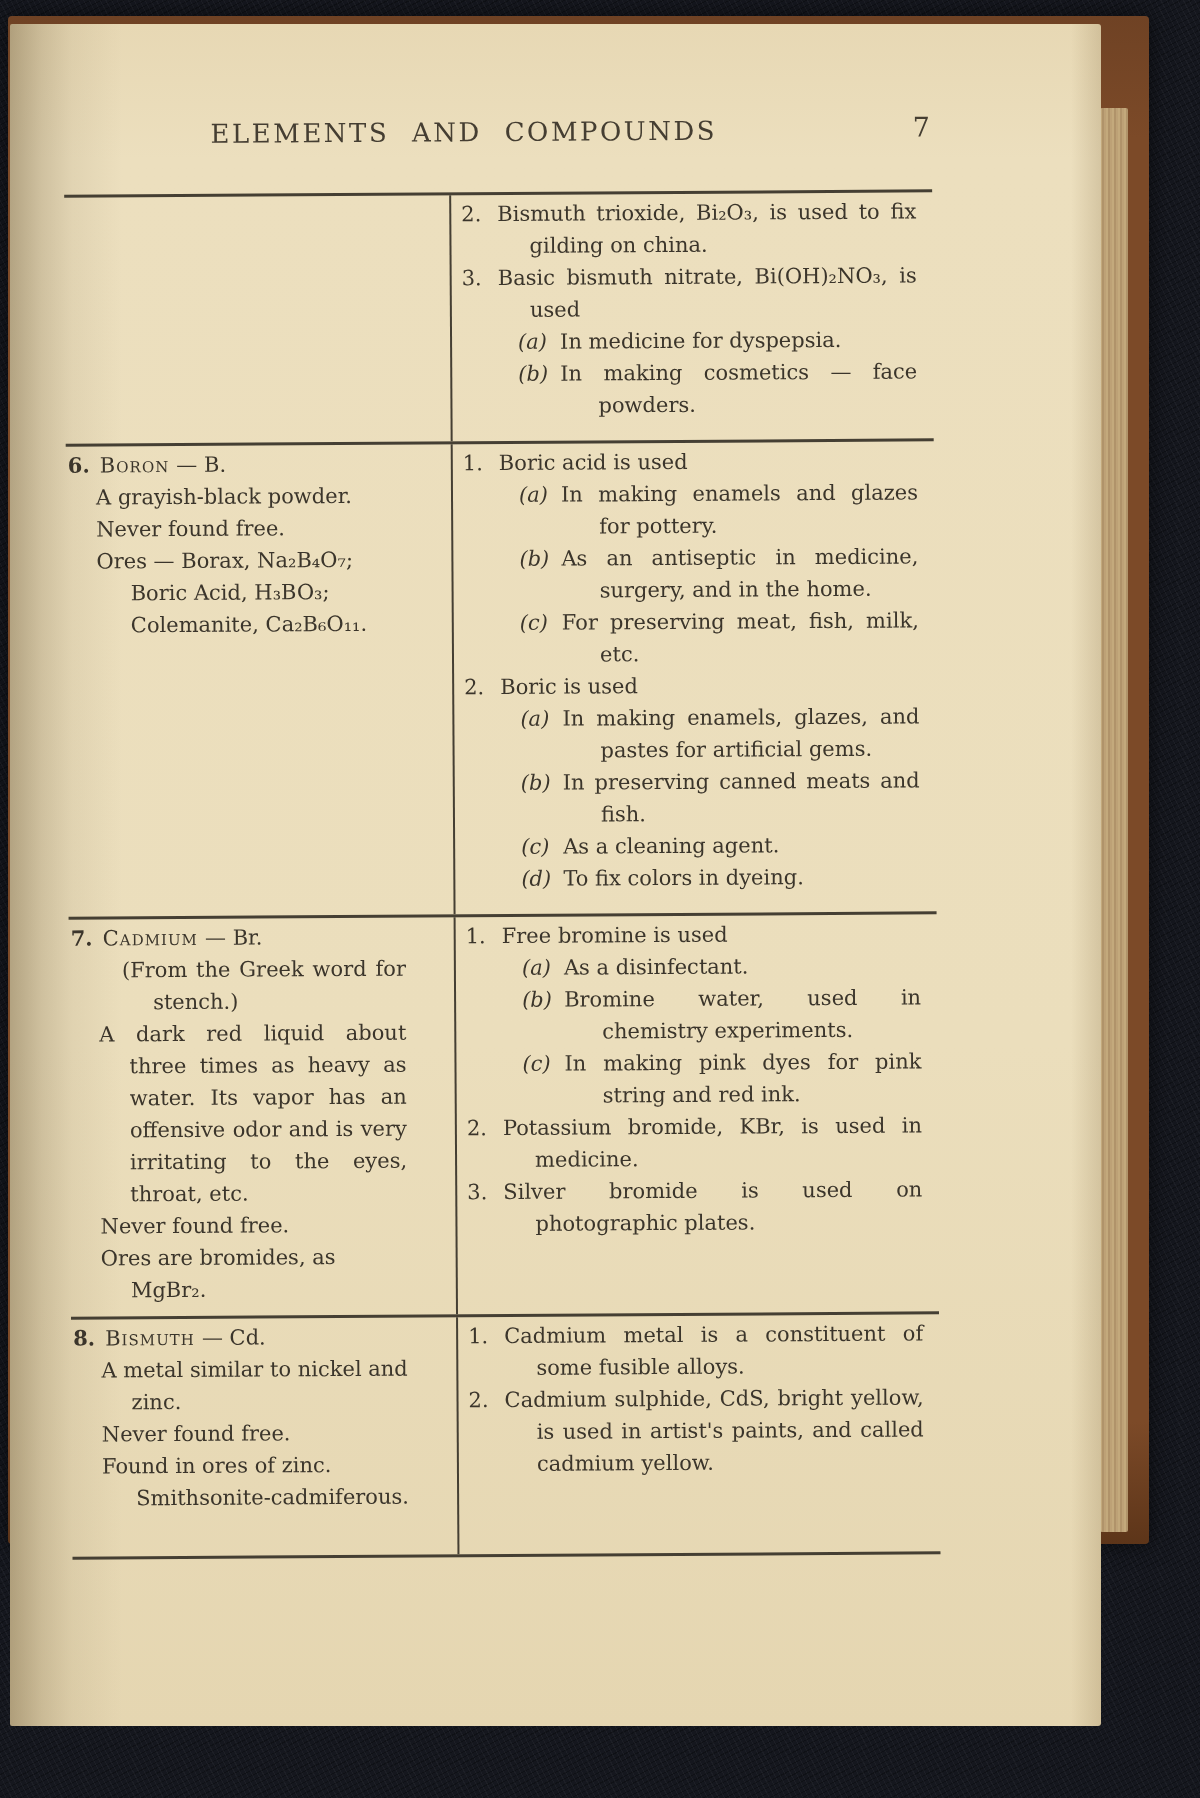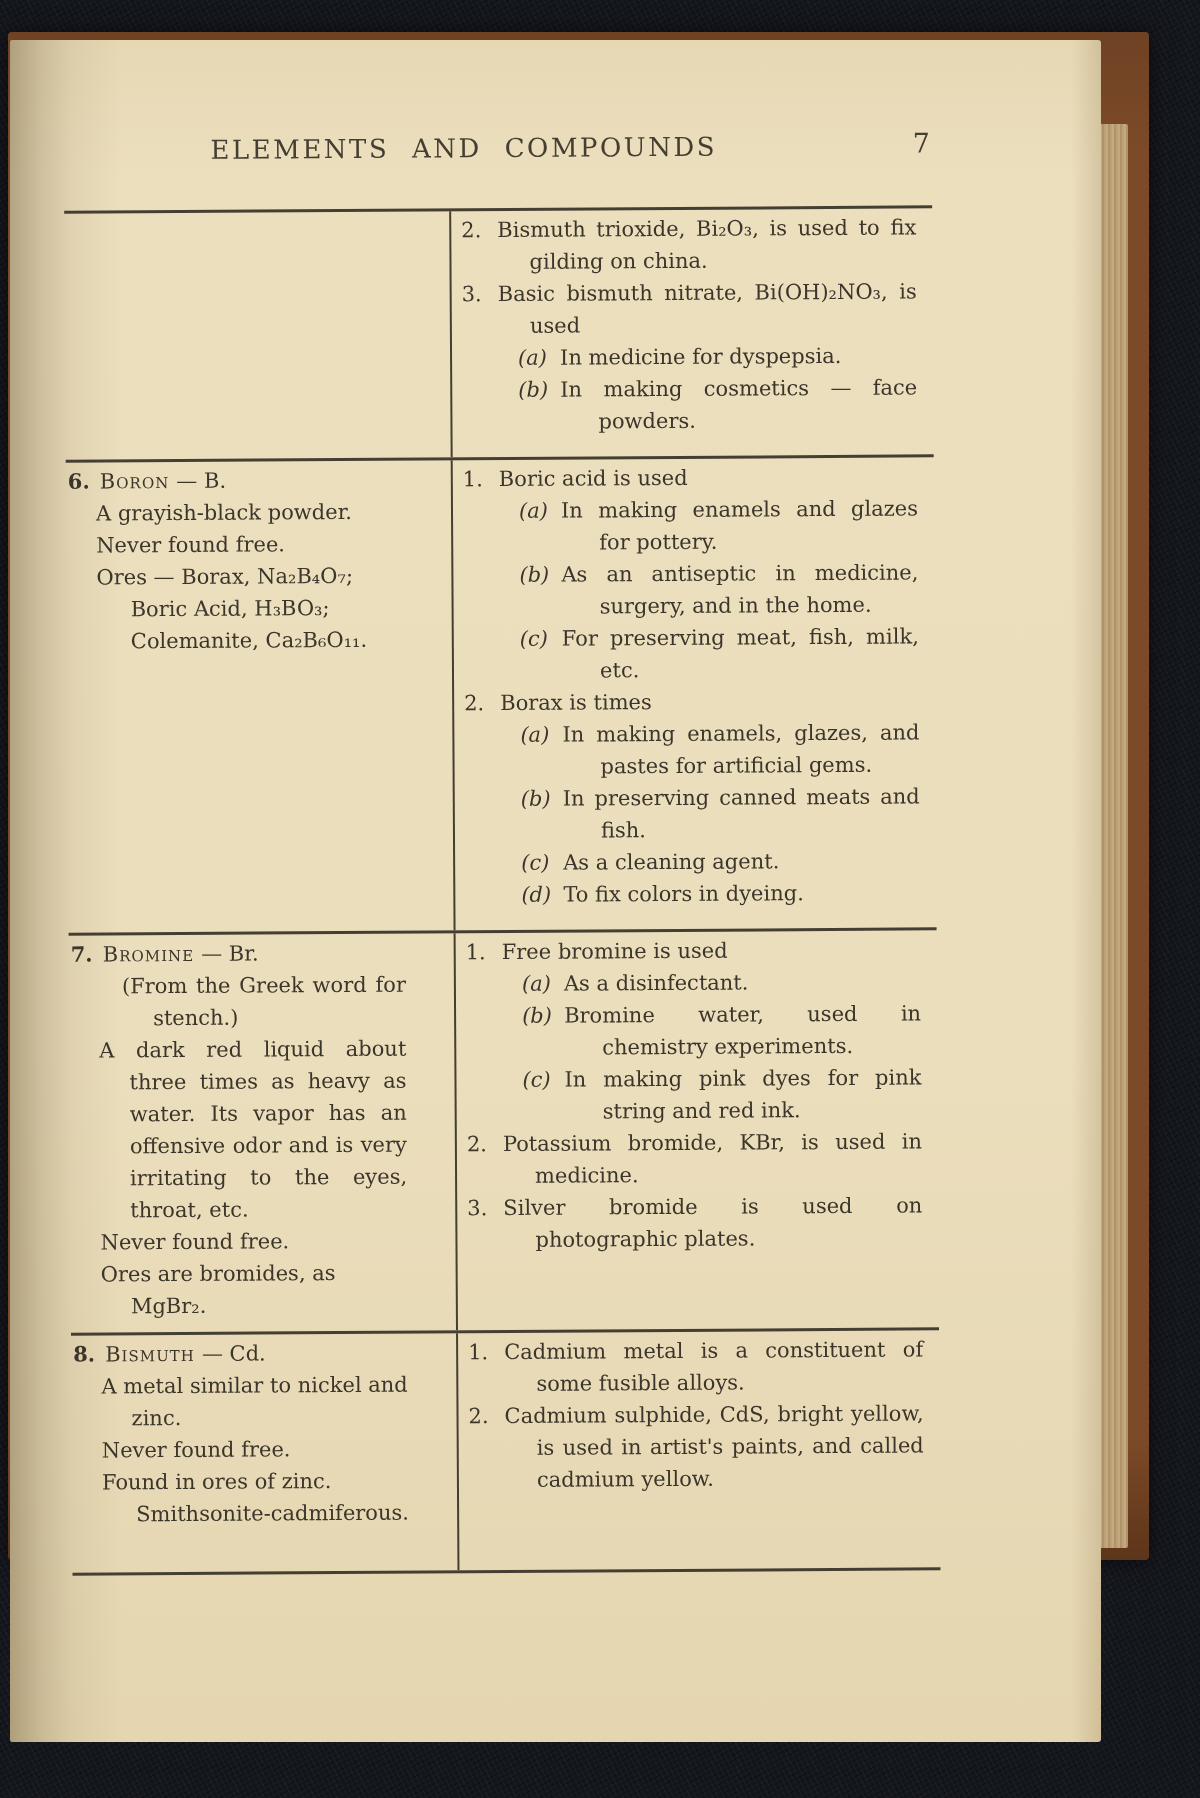--- a/index.html
+++ b/index.html
@@ -15,21 +15,21 @@
     color:var(--ink);
   }
   .scene{
     position:absolute;inset:0;
     background-color:#15171e;
     background-image:
       repeating-linear-gradient(63deg, rgba(255,255,255,0.035) 0 1px, rgba(0,0,0,0) 1px 5px),
       repeating-linear-gradient(-27deg, rgba(0,0,0,0.28) 0 1px, rgba(0,0,0,0) 1px 5px);
   }
   .book{
-    position:absolute;left:8px;top:32px;width:1141px;height:1528px;
+    position:absolute;left:8px;top:16px;width:1141px;height:1528px;
     background:linear-gradient(180deg,#6f4224 0%,#7c4a28 8%,#7c4a28 92%,#5d3519 100%);
     border-radius:4px;
     box-shadow:0 0 22px rgba(0,0,0,0.55);
   }
   .stack{
     position:absolute;right:21px;top:92px;bottom:12px;width:28px;
     background:repeating-linear-gradient(90deg,#c3a97c 0 2px,#b0936a 2px 4px,#bda176 4px 6px);
     border-radius:2px;
   }
   .page{
@@ -123,31 +123,31 @@
               <p class="ll1">Never found free.</p>
               <p class="ll1">Ores — Borax, Na₂B₄O₇;</p>
               <p class="ll2">Boric Acid, H₃BO₃;</p>
               <p class="ll2">Colemanite, Ca₂B₆O₁₁.</p>
             </div>
             <div class="cell-r">
               <p class="ri num"><span class="mk">1.</span><span class="tx">Boric acid is used</span></p>
               <p class="ri sub"><span class="mk">(a)</span><span class="tx">In making enamels and glazes for pottery.</span></p>
               <p class="ri sub"><span class="mk">(b)</span><span class="tx">As an antiseptic in medicine, surgery, and in the home.</span></p>
               <p class="ri sub"><span class="mk">(c)</span><span class="tx">For preserving meat, fish, milk, etc.</span></p>
-              <p class="ri num"><span class="mk">2.</span><span class="tx">Borax is times</span></p>
+              <p class="ri num"><span class="mk">2.</span><span class="tx">Boric is used</span></p>
               <p class="ri sub"><span class="mk">(a)</span><span class="tx">In making enamels, glazes, and pastes for artificial gems.</span></p>
               <p class="ri sub"><span class="mk">(b)</span><span class="tx">In preserving canned meats and fish.</span></p>
               <p class="ri sub"><span class="mk">(c)</span><span class="tx">As a cleaning agent.</span></p>
               <p class="ri sub"><span class="mk">(d)</span><span class="tx">To fix colors in dyeing.</span></p>
             </div>
           </div>
 
           <div class="row r2">
             <div class="cell-l">
-              <p class="lh"><span class="lh-num">7.</span><span class="lh-name">Bromine</span><span class="lh-sym">— Br.</span></p>
+              <p class="lh"><span class="lh-num">7.</span><span class="lh-name">Cadmium</span><span class="lh-sym">— Br.</span></p>
               <p class="llq para">(From the Greek word for stench.)</p>
               <p class="ll1 para">A dark red liquid about three times as heavy as water. Its vapor has an offensive odor and is very irritating to the eyes, throat, etc.</p>
               <p class="ll1">Never found free.</p>
               <p class="ll1">Ores are bromides, as MgBr₂.</p>
             </div>
             <div class="cell-r">
               <p class="ri num"><span class="mk">1.</span><span class="tx">Free bromine is used</span></p>
               <p class="ri sub"><span class="mk">(a)</span><span class="tx">As a disinfectant.</span></p>
               <p class="ri sub"><span class="mk">(b)</span><span class="tx">Bromine water, used in chemistry experiments.</span></p>
               <p class="ri sub"><span class="mk">(c)</span><span class="tx">In making pink dyes for pink string and red ink.</span></p>

